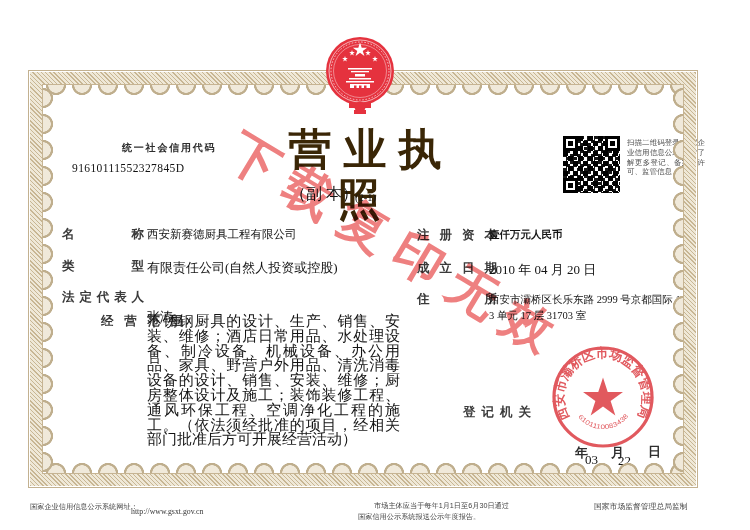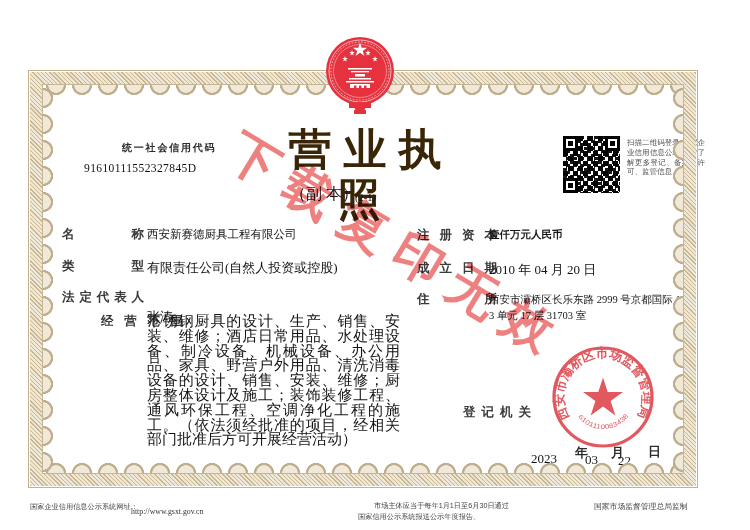--- a/index.html
+++ b/index.html
@@ -21,21 +21,21 @@
   .sc-bottom{bottom:15px;background-image:radial-gradient(circle at 13px 11px,#f0e9da 7.5px,#bfae8d 8px 9.8px,transparent 10.3px);}
   .sc-left,.sc-right{top:15px;bottom:15px;width:11px;background-size:11px 26px;background-repeat:repeat-y;}
   .sc-left{left:15px;background-image:radial-gradient(circle at 0px 13px,#f0e9da 7.5px,#bfae8d 8px 9.8px,transparent 10.3px);}
   .sc-right{right:15px;background-image:radial-gradient(circle at 11px 13px,#f0e9da 7.5px,#bfae8d 8px 9.8px,transparent 10.3px);}
 
   
   .emblem{position:absolute;left:325px;top:33px;z-index:5;}
 
   
   .credit-label{left:93px;top:141px;font-size:10px;font-weight:700;letter-spacing:1.8px;color:#2e2e2e;margin-left:29px;}
-  .credit-code{left:84px;top:162px;font-size:11.5px;letter-spacing:0.4px;font-family:"Liberation Serif",serif;color:#111;}
+  .credit-code{left:72px;top:162px;font-size:11.5px;letter-spacing:0.4px;font-family:"Liberation Serif",serif;color:#111;}
   .title{left:250px;top:124px;width:230px;text-align:center;font-size:43px;line-height:50px;font-weight:700;
     color:#3a2606;letter-spacing:12px;text-indent:12px;font-family:Liberation Sans, sans-serif;}
   .subtitle{left:290px;top:184px;width:160px;text-align:left;font-size:16px;color:#161616;font-family:"Liberation Serif",serif;}
   .copy-idx{font-size:10.5px;position:relative;top:2px;margin-left:-3px;}
 
   
   .qr{left:563px;top:136px;width:57px;height:57px;
     background:
       conic-gradient(#000 0 25%,transparent 25% 50%,#000 50% 75%,transparent 75%) 0 0/10px 10px,
       conic-gradient(#161616 0 25%,#fff 25% 50%,#161616 50% 75%,#fff 75%) 0 0/7px 7px;}
@@ -143,21 +143,21 @@
 
   <div class="abs flabel r-label" style="top:260px;">成立日期</div>
   <div class="abs fvalue r-value" style="top:261px;">2010 年 04 月 20 日</div>
 
   <div class="abs flabel r-label" style="top:291px;">住所</div>
   <div class="abs fvalue r-value addr-value" style="top:292px;">西安市灞桥区长乐东路 2999 号京都国际 1 幢 3 单元 17 层 31703 室</div>
 
   <div class="abs flabel" style="left:463px;top:404px;width:68px;">登记机关</div>
 
   <div>
-    <span class="abs date-num" style="left:531px;top:451px;">2023</span>
+    <span class="abs date-num" style="left:531px;top:469px;">2023</span>
     <span class="abs date-unit" style="left:575px;top:444px;">年</span>
     <span class="abs date-num" style="left:585px;top:452px;">03</span>
     <span class="abs date-unit" style="left:611px;top:444px;">月</span>
     <span class="abs date-num" style="left:618px;top:453px;">22</span>
     <span class="abs date-unit" style="left:648px;top:443px;">日</span>
   </div>
 
   <svg class="stamp" width="110" height="110" viewBox="0 0 110 110">
     <defs>
       <path id="ringPath" d="M21.5,75.9 A39.5,39.5 0 1 1 88.5,75.9" fill="none"></path>

